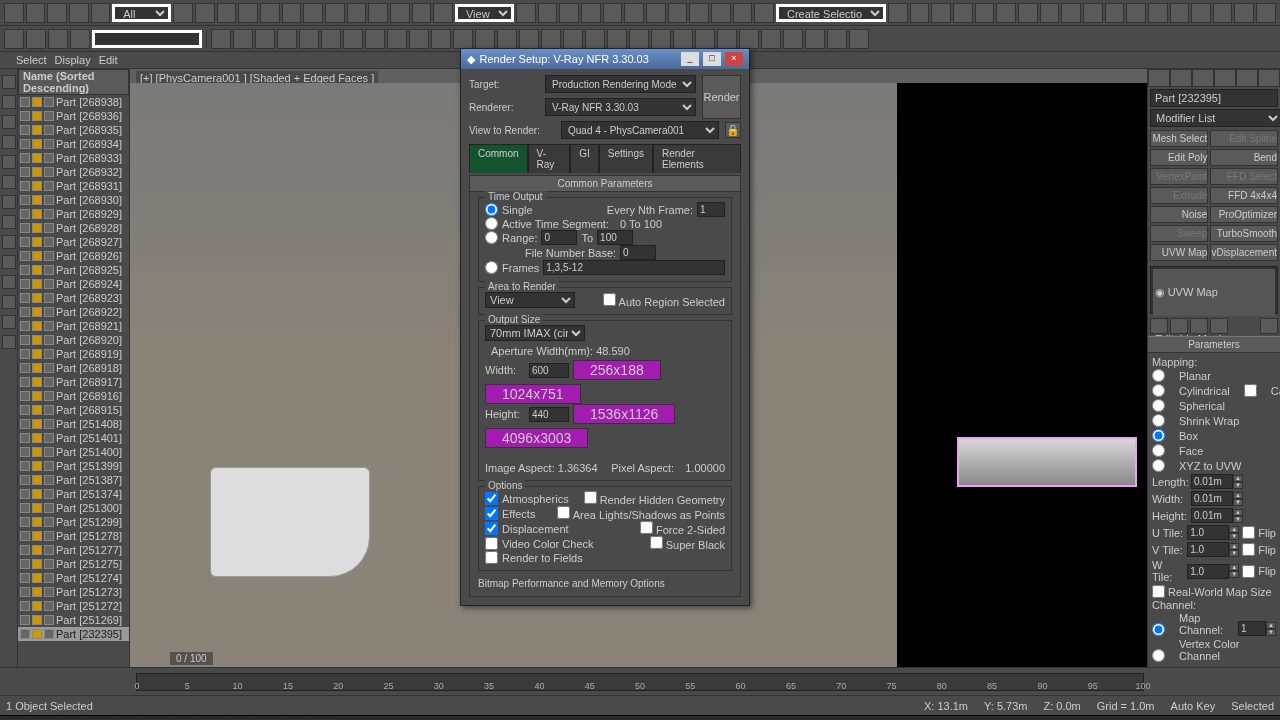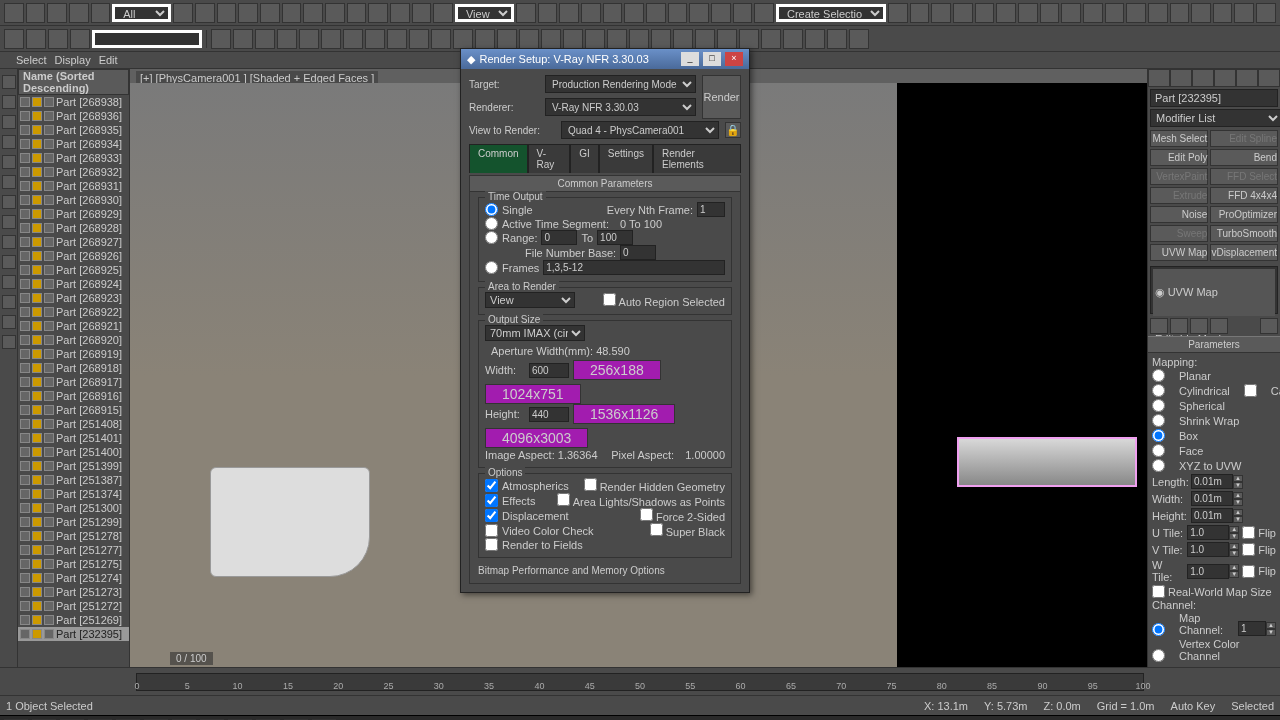--- a/index.html
+++ b/index.html
@@ -795,21 +795,21 @@
               <input type="text" style="width: 40px;" value="600">
               <span class="size-btn">256x188</span>
               <span class="size-btn">1024x751</span>
             </div>
           <div class="inline">
               <span style="width:40px">Height:</span>
               <input type="text" style="width: 40px;" value="440">
               <span class="size-btn">1536x1126</span>
               <span class="size-btn">4096x3003</span>
             </div>
-          <div class="inline" style="margin-top:1px"><span>Image Aspect: 1.36364</span><span style="margin-left:auto">Pixel Aspect:</span>&nbsp;<span>1.00000</span></div>
+          <div class="inline" style="margin-top:14px"><span>Image Aspect: 1.36364</span><span style="margin-left:auto">Pixel Aspect:</span>&nbsp;<span>1.00000</span></div>
         </div>
 
         <div class="group-box">
           <span class="legend">Options</span>
           <div class="inline">
               <input type="checkbox" checked="" style="">
               <span>Atmospherics</span>
               <span style="margin-left:auto"><input type="checkbox" style=""> <span>Render Hidden Geometry</span></span>
             </div>
           <div class="inline">

